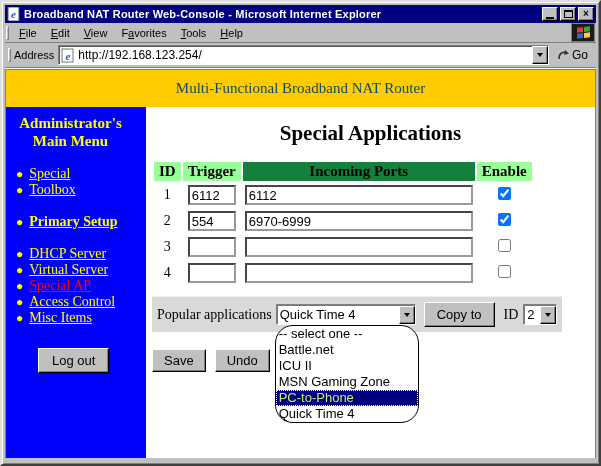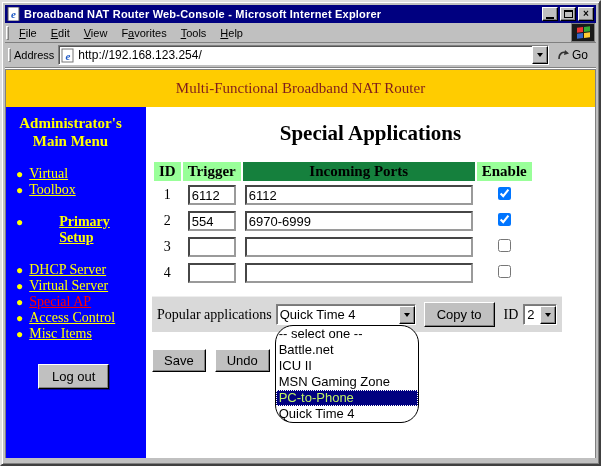--- a/index.html
+++ b/index.html
@@ -89,21 +89,21 @@
   .content { flex:1; display:flex; min-height:0; }
 
   
   .sidebar { width:140px; flex:0 0 auto; padding:7px 17px 0 6px; }
   .side-title { font-family:"Liberation Serif", serif; font-weight:bold; font-size:15px; text-align:center; line-height:18px; }
   .side-list { list-style:none; margin-top:16px; }
   .side-list li { display:flex; align-items:baseline; line-height:16px; }
   .side-list li.gap { height:16px; }
   .bullet { font-size:12px; margin:0 6px 0 4px; }
   .side-link { font-family:"Liberation Serif", serif; font-size:14px; text-decoration:underline; cursor:pointer; }
-  .side-link.bold { font-weight:bold;margin-left:30px; }
+  .side-link.bold { font-weight:bold; }
   .logout-btn {
     margin:22px 0 0 26px; font-size:13px; padding:4px 13px; color:#000;
     background:#C0C0C0; border:1px solid; border-color:#fff #000 #000 #fff;
     box-shadow: inset -1px -1px 0 #808080, 1px 1px 0 #00000055;
   }
 
   
   .main { flex:1; position:relative; background:#fff; padding:14px 0 0 6px; }
   .main h1 { font-family:"Liberation Serif", serif; font-size:21px; text-align:center; margin-right:6px; }
 
@@ -216,34 +216,34 @@
       </svg>
       <span>Go</span>
     </div>
   </div>
 
   <div class="groove"></div>
 
   <div class="page">
 
     <div class="banner" style="background: rgb(255, 204, 0);">
-      <span class="banner-text" style="color: #7f1d1d; text-align: center;">Multi-Functional Broadband NAT Router</span>
+      <span class="banner-text" style="color: #0c4a6e; text-align: center;">Multi-Functional Broadband NAT Router</span>
     </div>
 
     <div class="content">
 
       <div class="sidebar" style="background: rgb(0, 0, 255);">
         <div class="side-title" style="color: rgb(255, 255, 0);">
           <div>Administrator's</div>
           <div>Main Menu</div>
         </div>
         <ul class="side-list">
           <li>
               <span class="bullet" style="color: rgb(255, 255, 0);">●</span>
-              <span class="side-link" style="color: rgb(255, 255, 0);">Virtual</span>
+              <span class="side-link" style="color: rgb(255, 255, 0);">Special</span>
             </li>
           <li>
               <span class="bullet" style="color: rgb(255, 255, 0);">●</span>
               <span class="side-link" style="color: rgb(255, 255, 0);">Toolbox</span>
             </li>
           <li class="gap"></li>
           <li>
               <span class="bullet" style="color: rgb(255, 255, 0);">●</span>
               <span class="side-link bold" style="color: rgb(255, 255, 0);">Primary Setup</span>
             </li>

